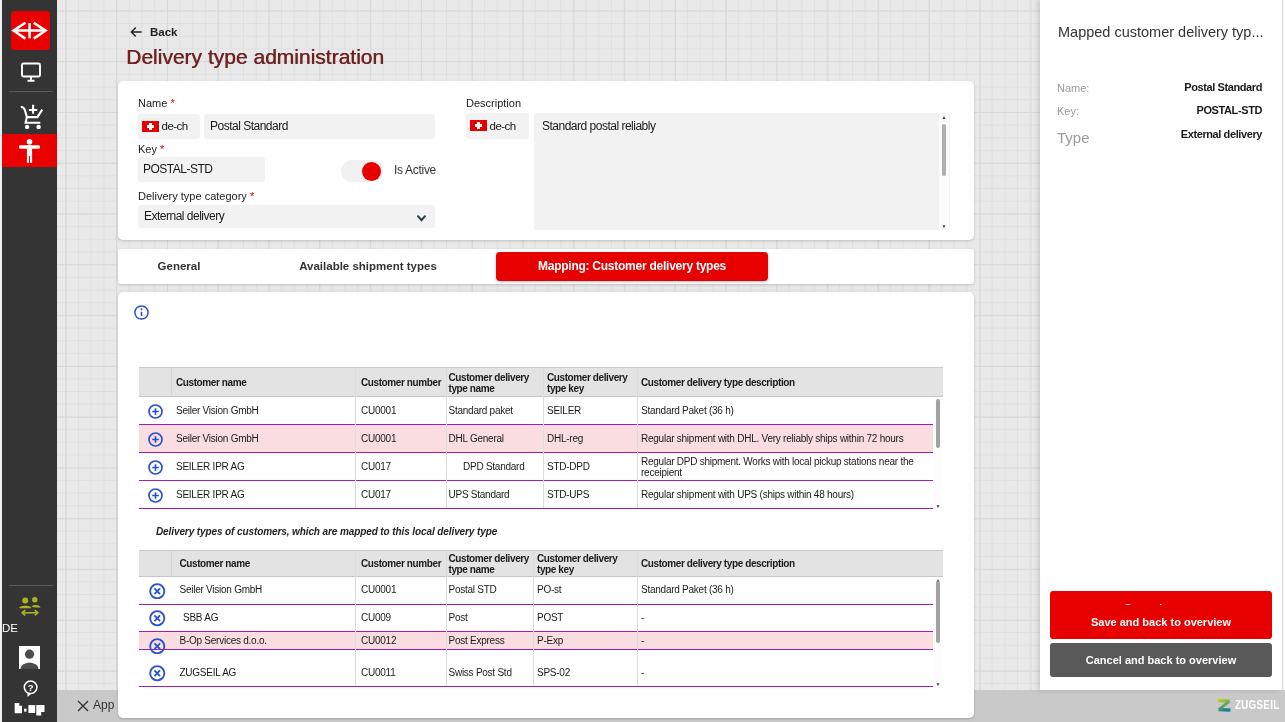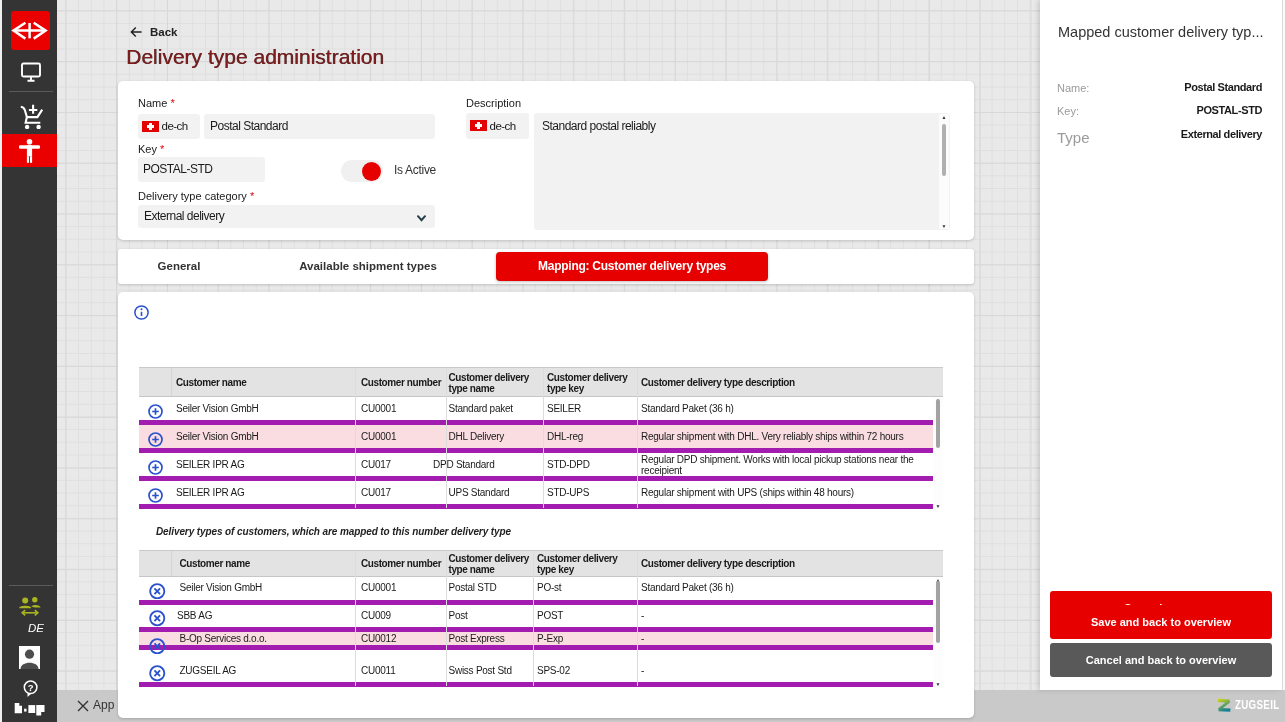--- a/index.html
+++ b/index.html
@@ -47,21 +47,21 @@
 #toggle .knob { position:absolute; right:2px; top:1.5px; width:19px; height:19px; border-radius:50%; background:#e60000; }
 
 
 .tabtxt { font-size:11.5px; font-weight:bold; color:#333; }
 #tabpill { left:378px; top:3px; width:272px; height:29px; background:#e60000; border-radius:4px; box-shadow:0 1px 3px rgba(0,0,0,0.25); }
 
 
 .tbl { position:absolute; left:21px; width:804px; border-top:1px solid #c9c9c9; }
 .thead { position:absolute; left:0; top:0; width:100%; background:#e3e3e3; border-bottom:1px solid #c6c6c6; }
 .th { position:absolute; font-size:10px; letter-spacing:-0.4px; font-weight:bold; color:#1a1a1a; line-height:10.5px; white-space:nowrap; }
-.row { position:absolute; left:0; width:100%; border-bottom:5px solid #a21caf; background:#fff; }
+.row { position:absolute; left:0; width:100%; border-bottom:1px solid #a21caf; background:#fff; }
 .row.pink { background:#f9dde1; }
 .cell { position:absolute; font-size:10px; letter-spacing:-0.25px; color:#1a1a1a; top:50%; transform:translateY(-50%); line-height:11.5px; white-space:nowrap; }
 .vline { position:absolute; top:0; bottom:0; width:1px; background:#dcdcdc; }
 
 
 .icn { position:absolute; left:9px; top:6.5px; width:15px; height:15px; }
 .icnx { position:absolute; left:10px; top:5.5px; width:16.5px; height:16.5px; }
 
 
 #panel { left:1040px; top:0; width:242px; height:690px; background:#fff; box-shadow:-2px 0 5px rgba(0,0,0,0.15); }
@@ -182,32 +182,32 @@
           <span class="cell" style="left:408px;">SEILER</span>
           <span class="cell" style="left:502px;">Standard Paket (36 h)</span>
       </div>
       <div class="row pink" style="top:57px; height:28px;">
         <svg class="abs icn" viewBox="0 0 15 15">
             <circle cx="7.5" cy="7.5" r="6.5" fill="none" stroke="#2a52cc" stroke-width="1.7"></circle>
             <path d="M7.5,4.2 V10.8 M4.2,7.5 H10.8" stroke="#2a52cc" stroke-width="1.7"></path>
           </svg>
         <span class="cell" style="left:37px;">Seiler Vision GmbH</span>
           <span class="cell" style="left:222px;">CU0001</span>
-          <span class="cell" style="left:309.5px;">DHL Delivery</span>
+          <span class="cell" style="left:309.5px;">DHL General</span>
           <span class="cell" style="left:408px;">DHL-reg</span>
           <span class="cell" style="left:502px;">Regular shipment with DHL. Very reliably ships within 72 hours</span>
       </div>
       <div class="row" style="top:85px; height:28px;">
         <svg class="abs icn" viewBox="0 0 15 15">
             <circle cx="7.5" cy="7.5" r="6.5" fill="none" stroke="#2a52cc" stroke-width="1.7"></circle>
             <path d="M7.5,4.2 V10.8 M4.2,7.5 H10.8" stroke="#2a52cc" stroke-width="1.7"></path>
           </svg>
         <span class="cell" style="left:37px;">SEILER IPR AG</span>
           <span class="cell" style="left:222px;">CU017</span>
-          <span class="cell" style="left:294px;">DPD Standard</span>
+          <span class="cell" style="left:324px;">DPD Standard</span>
           <span class="cell" style="left:408px;">STD-DPD</span>
           <span class="cell" style="left:502px;">Regular DPD shipment. Works with local pickup stations near the<br>receipient</span>
       </div>
       <div class="row" style="top:113px; height:28px;">
         <svg class="abs icn" viewBox="0 0 15 15">
             <circle cx="7.5" cy="7.5" r="6.5" fill="none" stroke="#2a52cc" stroke-width="1.7"></circle>
             <path d="M7.5,4.2 V10.8 M4.2,7.5 H10.8" stroke="#2a52cc" stroke-width="1.7"></path>
           </svg>
         <span class="cell" style="left:37px;">SEILER IPR AG</span>
           <span class="cell" style="left:222px;">CU017</span>
@@ -219,21 +219,21 @@
       <div class="vline" style="left:306.5px; top:0;"></div>
       <div class="vline" style="left:404px; top:0;"></div>
       <div class="vline" style="left:498px; top:0;"></div>
       <div class="sb" style="left:794px; top:29px; width:10px; height:112px;">
         <div class="sbarrow" style="top:0;">▲</div>
         <div class="sbthumb" style="top:2px; height:49px;"></div>
         <div class="sbarrow" style="bottom:0;">▼</div>
       </div>
     </div>
 
-    <div class="abs" style="left:38px; top:234px; font-size:10px; letter-spacing:-0.1px; font-weight:bold; font-style:italic; color:#222; white-space:nowrap;">Delivery types of customers, which are mapped to this number delivery type</div>
+    <div class="abs" style="left:38px; top:234px; font-size:10px; letter-spacing:-0.1px; font-weight:bold; font-style:italic; color:#222; white-space:nowrap;">Delivery types of customers, which are mapped to this local delivery type</div>
 
     <div id="tbl2" class="tbl" style="top:258px; height:136px;">
       <div class="thead" style="height:26px;">
         <div class="vline" style="left:31.5px; background:#d4d4d4;"></div>
         <div class="th" style="left:40.5px; top:8px;">Customer name</div>
         <div class="th" style="left:222px; top:8px;">Customer number</div>
         <div class="th" style="left:309.5px; top:3px;">Customer delivery<br>type name</div>
         <div class="th" style="left:398px; top:3px;">Customer delivery<br>type key</div>
         <div class="th" style="left:502px; top:8px;">Customer delivery type description</div>
       </div>
@@ -246,21 +246,21 @@
           <span class="cell" style="left:222px;">CU0001</span>
           <span class="cell" style="left:309.5px;">Postal STD</span>
           <span class="cell" style="left:398px;">PO-st</span>
           <span class="cell" style="left:502px;">Standard Paket (36 h)</span>
       </div>
       <div class="row" style="top:53.5px; height:27.5px;">
         <svg class="abs icnx" viewBox="0 0 17 17">
             <circle cx="8.5" cy="8.5" r="7.3" fill="none" stroke="#2a52cc" stroke-width="1.9"></circle>
             <path d="M5.6,5.6 L11.4,11.4 M11.4,5.6 L5.6,11.4" stroke="#2a52cc" stroke-width="1.9"></path>
           </svg>
-        <span class="cell" style="left:38px;">SBB AG</span>
+        <span class="cell" style="left:44px;">SBB AG</span>
           <span class="cell" style="left:222px;">CU009</span>
           <span class="cell" style="left:309.5px;">Post</span>
           <span class="cell" style="left:398px;">POST</span>
           <span class="cell" style="left:502px;">-</span>
       </div>
       <div class="row pink" style="top:81px; height:18px;">
         <svg class="abs icnx" viewBox="0 0 17 17">
             <circle cx="8.5" cy="8.5" r="7.3" fill="none" stroke="#2a52cc" stroke-width="1.9"></circle>
             <path d="M5.6,5.6 L11.4,11.4 M11.4,5.6 L5.6,11.4" stroke="#2a52cc" stroke-width="1.9"></path>
           </svg>
@@ -349,21 +349,21 @@
         <path d="M1.2,11.2 C1.2,8 13.2,8 13.2,11.2 Z"></path>
         <circle cx="16.8" cy="2.8" r="2.7"></circle>
         <path d="M13.5,9.8 C14,7.2 22.5,7.4 22.5,10.6 L17,10.6 Z"></path>
       </g>
       <g stroke="#a9b420" stroke-width="1.6" fill="none">
         <path d="M4.5,15.8 H19.5"></path>
         <path d="M7.2,13.2 L4.2,15.8 L7.2,18.4"></path>
         <path d="M16.8,13.2 L19.8,15.8 L16.8,18.4"></path>
       </g>
     </svg>
-    <div class="abs" style="left:0; top:622px; width:42px; text-align:right; font-size:11.5px; color:#fff;font-style:italic;">DE</div>
+    <div class="abs" style="left:0; top:622px; width:42px; text-align:left; font-size:11.5px; color:#fff;">DE</div>
     <div class="abs" style="left:17px; top:646px; width:21px; height:23px; background:#fdfdfd;">
       <svg width="21" height="23" viewBox="0 0 21 23">
         <circle cx="10.5" cy="8.2" r="4.6" fill="#4c4c4c"></circle>
         <path d="M1.5,23 C1.5,14.5 19.5,14.5 19.5,23 Z" fill="#4c4c4c"></path>
       </svg>
     </div>
     <svg class="abs" style="left:21px; top:680px;" width="16" height="18" viewBox="0 0 16 18">
       <circle cx="7.6" cy="7.3" r="6.3" fill="none" stroke="#fff" stroke-width="1.5"></circle>
       <path d="M4.5,13 L4.5,17 L8.8,13.3 Z" fill="#fff"></path>
       <text x="7.6" y="10.6" font-size="9.5" font-weight="bold" fill="#fff" text-anchor="middle" font-family="Liberation Sans">?</text>

